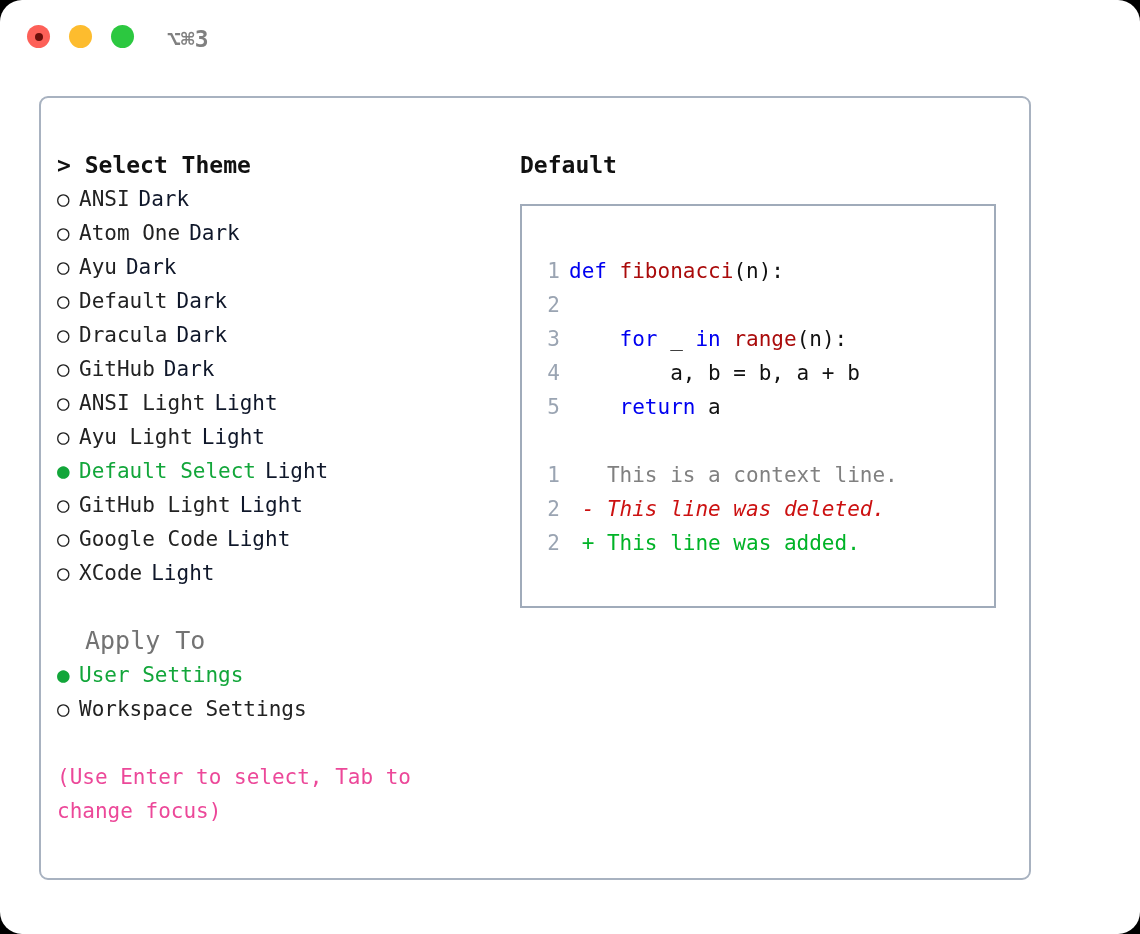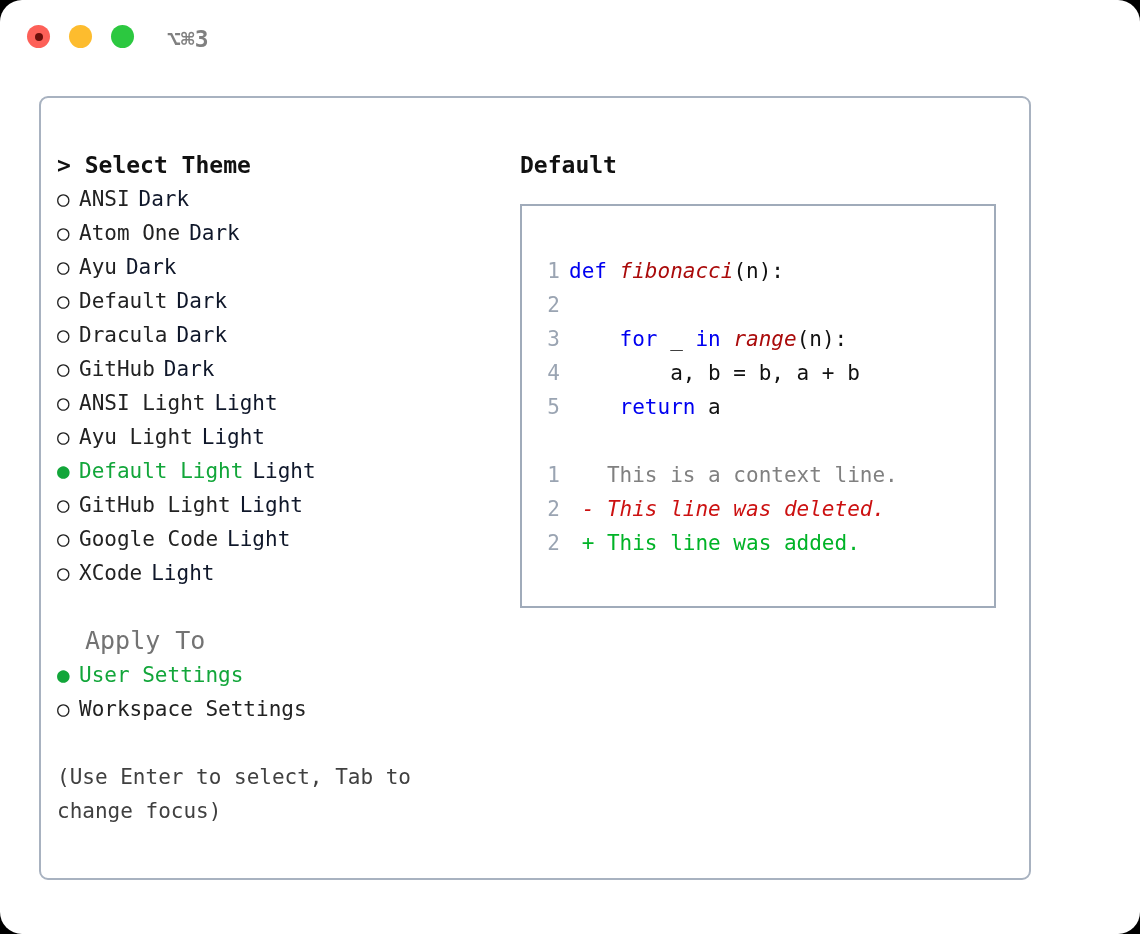--- a/index.html
+++ b/index.html
@@ -127,21 +127,21 @@
     line-height: 34px;
     height: 34px;
     padding-left: 28px;
     white-space: pre;
   }
 
   #hint {
     margin-top: 34px;
     font-size: 21px;
     line-height: 34px;
-    color: #404040;
+    color: #ec4899;
     width: 400px;
     white-space: pre-wrap;
   }
 
   
   #right-col {
     position: absolute;
     left: 479px;
     top: 50px;
     width: 490px;
@@ -173,21 +173,21 @@
   }
   .ln {
     display: inline-block;
     width: 26px;
     flex: 0 0 26px;
     text-align: right;
     color: #9aa4b2;
     margin-right: 9px;
   }
   .tok-kw   { color: #0000f0; }
-  .tok-fn   { color: #aa0b0b; font-style: italic; }
+  .tok-fn   { color: #aa0b0b; }
   .tok-plain{ color: #111111; }
   .tok-ctx  { color: #808080; }
   .tok-del  { color: #cc1111; font-style: italic; }
   .tok-add  { color: #00b327; }
 </style>
 </head>
 <body>
 
 <div id="window">
 
@@ -206,21 +206,21 @@
       <div class="list-header">&gt; Select Theme</div>
       <div id="theme-options">
           <div class="opt-row"><span class="marker">○</span><span class="opt-label">ANSI</span><span class="opt-tag">Dark</span></div>
           <div class="opt-row"><span class="marker">○</span><span class="opt-label">Atom One</span><span class="opt-tag">Dark</span></div>
           <div class="opt-row"><span class="marker">○</span><span class="opt-label">Ayu</span><span class="opt-tag">Dark</span></div>
           <div class="opt-row"><span class="marker">○</span><span class="opt-label">Default</span><span class="opt-tag">Dark</span></div>
           <div class="opt-row"><span class="marker">○</span><span class="opt-label">Dracula</span><span class="opt-tag">Dark</span></div>
           <div class="opt-row"><span class="marker">○</span><span class="opt-label">GitHub</span><span class="opt-tag">Dark</span></div>
           <div class="opt-row"><span class="marker">○</span><span class="opt-label">ANSI Light</span><span class="opt-tag">Light</span></div>
           <div class="opt-row"><span class="marker">○</span><span class="opt-label">Ayu Light</span><span class="opt-tag">Light</span></div>
-          <div class="opt-row selected"><span class="marker sel">●</span><span class="opt-label">Default Light</span><span class="opt-tag">Light</span></div>
+          <div class="opt-row selected"><span class="marker sel">●</span><span class="opt-label">Default Select</span><span class="opt-tag">Light</span></div>
           <div class="opt-row"><span class="marker">○</span><span class="opt-label">GitHub Light</span><span class="opt-tag">Light</span></div>
           <div class="opt-row"><span class="marker">○</span><span class="opt-label">Google Code</span><span class="opt-tag">Light</span></div>
           <div class="opt-row"><span class="marker">○</span><span class="opt-label">XCode</span><span class="opt-tag">Light</span></div>
         </div>
 
       <div class="section-gap"></div>
       <div class="section-title">Apply To</div>
       <div id="apply-options">
           <div class="opt-row selected"><span class="marker sel">●</span><span class="opt-label">User Settings</span></div>
           <div class="opt-row"><span class="marker">○</span><span class="opt-label">Workspace Settings</span></div>

